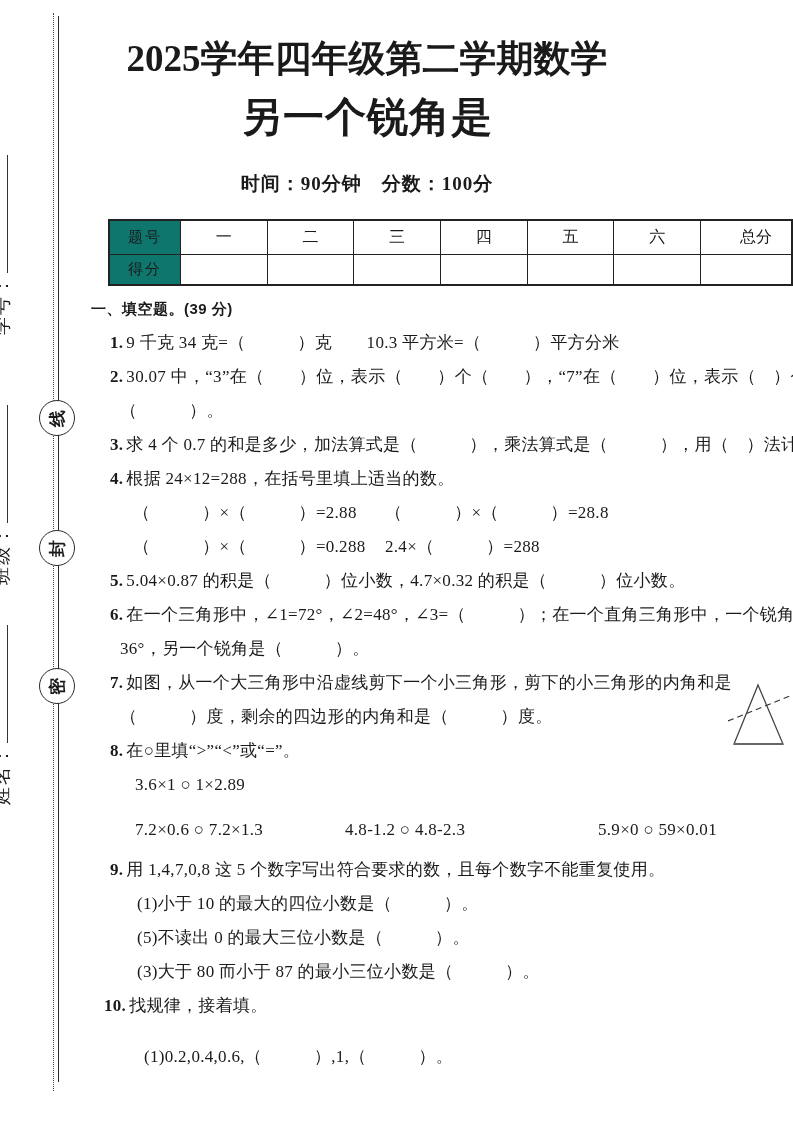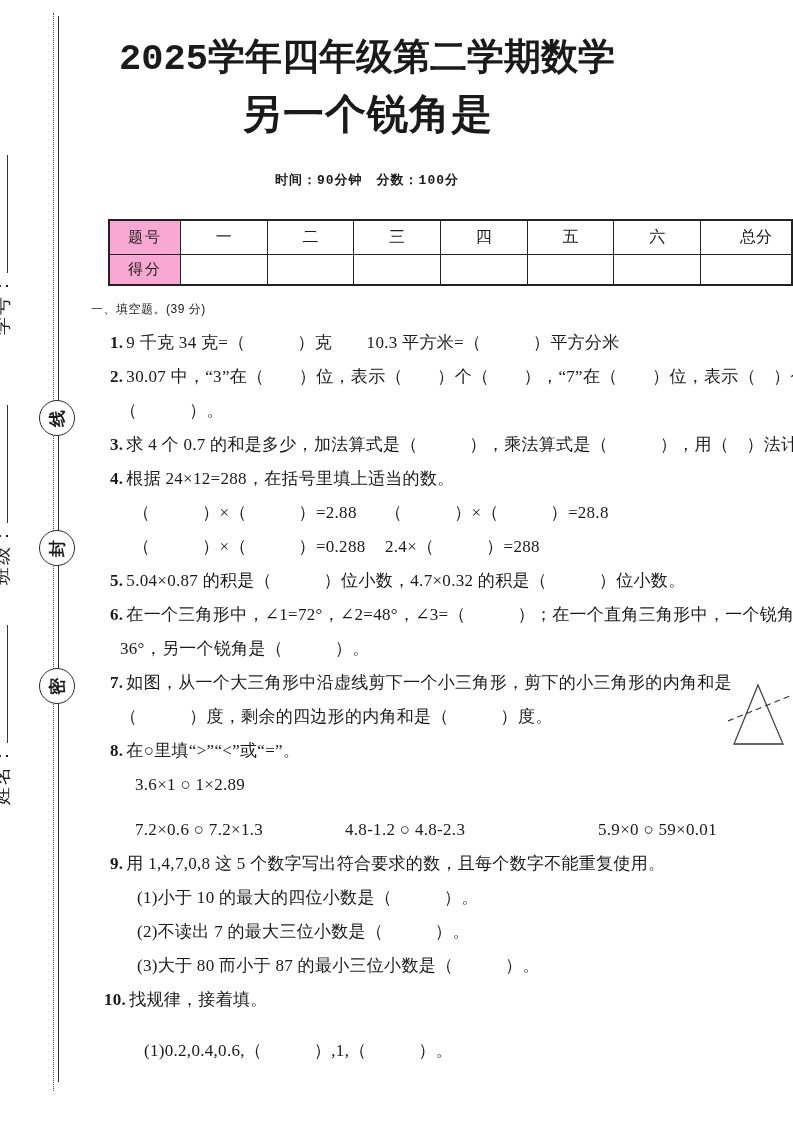--- a/index.html
+++ b/index.html
@@ -19,50 +19,50 @@
   .seal span{transform:rotate(-90deg);font-size:17px;font-weight:600;letter-spacing:0;}
   .side-label{
     left:12px;height:24px;line-height:24px;white-space:nowrap;
     transform:rotate(-90deg);transform-origin:0 100%;
     font-size:18px;font-weight:500;letter-spacing:2px;
   }
   .side-label .ul{display:inline-block;width:118px;height:19px;border-bottom:1.5px solid #333;margin-left:2px;}
 
   
   .title-wrap{left:93px;top:34px;width:548px;text-align:center;
-    font-family:Liberation Mono, monospace;font-weight:bold;}
+    font-family:Liberation Serif, serif;font-weight:bold;}
   .title1{font-size:37px;line-height:50px;letter-spacing:0px;}
   .title2{font-size:41px;line-height:56px;margin-top:5px;letter-spacing:1px;}
-  .meta{font-size:13px;font-weight:600;margin-top:26px;letter-spacing:1px;}
+  .meta{font-size:19px;font-weight:600;margin-top:26px;letter-spacing:1px;}
 
   
   .score-table{left:108px;top:219px;border-collapse:collapse;border:2px solid #222;}
   .score-table td{border:1px solid #222;text-align:center;padding:0;}
-  .score-table .lab{width:70px;background:#f9a8d4;font-size:15px;letter-spacing:2px;margin-top:20px;}
+  .score-table .lab{width:70px;background:#0f766e;font-size:15px;letter-spacing:2px;margin-top:20px;}
   .score-table .col{width:86px;font-size:16px;}
   .score-table .last{width:70px;padding-left:20px;}
   .score-table tr.r1 td{height:33px;}
   .score-table tr.r2 td{height:29px;}
 
   
   .content{left:91px;top:292px;width:702px;font-size:17px;letter-spacing:0.3px;line-height:34px;}
   .content .line{white-space:nowrap;}
-  .h1{font-family:"Liberation Sans","DejaVu Sans",sans-serif;font-weight:normal;font-size:12px;letter-spacing:0.5px;}
+  .h1{font-family:"Liberation Sans","DejaVu Sans",sans-serif;font-weight:bold;font-size:15px;letter-spacing:0.5px;}
   .q{padding-left:19px;}
   .cont{padding-left:29px;}
   .sub{padding-left:46px;}
   .sub2{padding-left:53px;margin-top:17px;}
   .num{font-weight:bold;padding-right:3px;}
   .cols2{padding-left:42px;display:flex;}
   .cols2 .c1{width:252px;}
   .cols3{padding-left:44px;display:flex;}
   .cols3 .c1{width:210px;}
   .cols3 .c2{width:253px;}
   .gap10{margin-top:11px;}
-  .gap6{}
+  .gap6{margin-top:6px;}
 
   
   .fig{left:728px;top:676px;width:64px;height:84px;}
 </style>
 </head>
 <body>
 
 <div class="abs vline-dotted"></div>
 <div class="abs vline-solid"></div>
 
@@ -168,21 +168,21 @@
   <div class="line cols3 gap10">
     <span class="c1">7.2×0.6 ○ 7.2×1.3</span>
     <span class="c2">4.8-1.2 ○ 4.8-2.3</span>
     <span>5.9×0 ○ 59×0.01</span>
   </div>
 
   <div class="line q gap6">
     <span class="num">9.</span><span>用 1,4,7,0,8 这 5 个数字写出符合要求的数，且每个数字不能重复使用。</span>
   </div>
   <div class="line sub">(1)小于 10 的最大的四位小数是（　　　）。</div>
-  <div class="line sub">(2)不读出 7 的最大三位小数是（　　　）。</div>
+  <div class="line sub">(5)不读出 0 的最大三位小数是（　　　）。</div>
   <div class="line sub">(3)大于 80 而小于 87 的最小三位小数是（　　　）。</div>
 
   <div class="line">
     <span class="num" style="padding-left:13px;">10.</span><span>找规律，接着填。</span>
   </div>
   <div class="line sub2">(1)0.2,0.4,0.6,（　　　）,1,（　　　）。</div>
 </div>
 
 <div class="abs fig">
   <svg width="64" height="84" viewBox="0 0 64 84">

